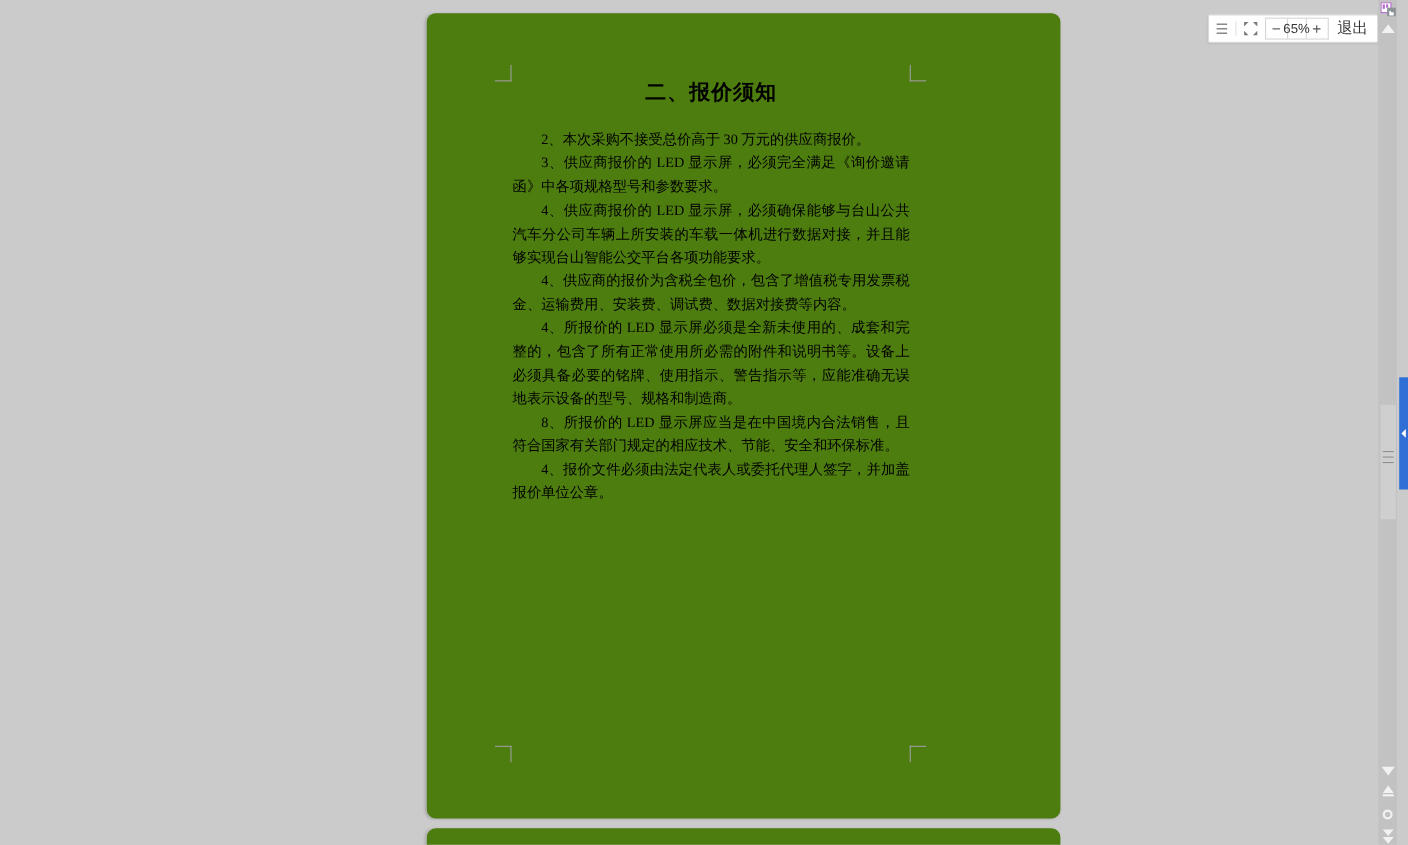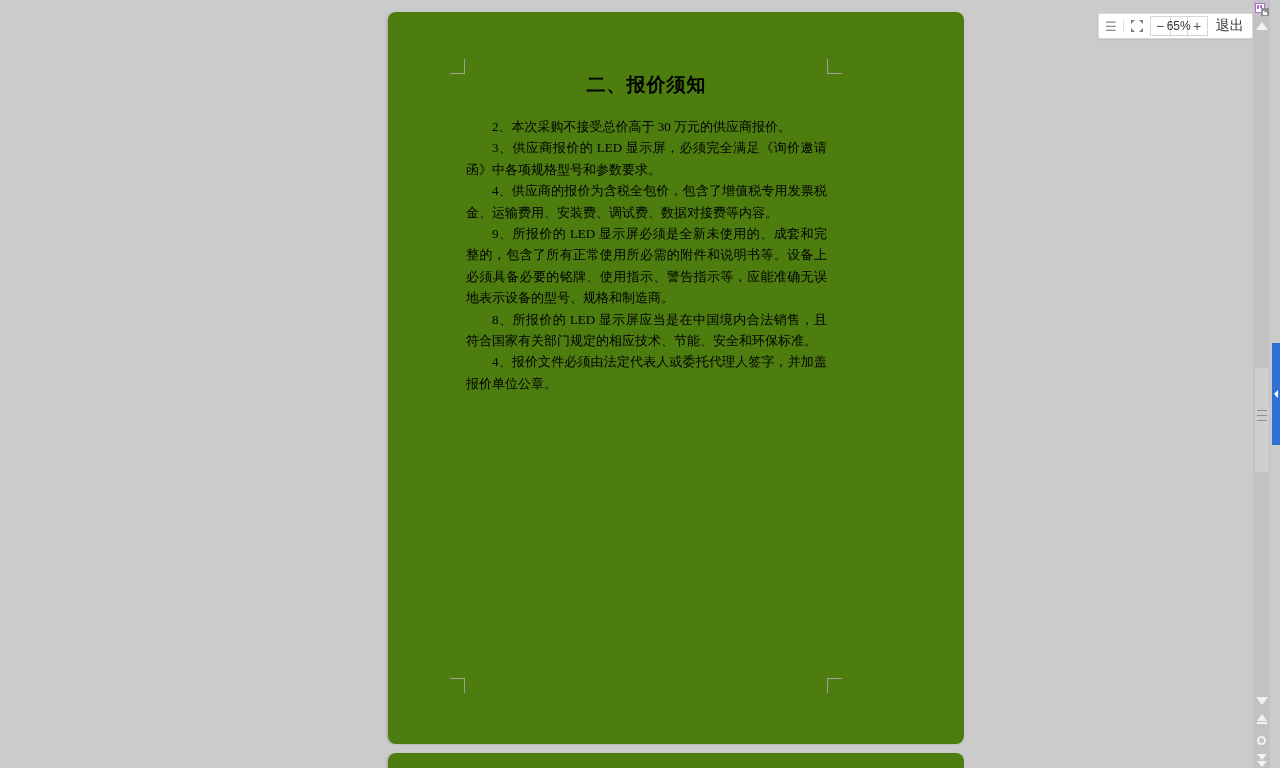--- a/index.html
+++ b/index.html
@@ -197,22 +197,23 @@
   <div class="mark mark-tl"></div>
   <div class="mark mark-tr"></div>
   <div class="mark mark-bl"></div>
   <div class="mark mark-br"></div>
 
   <div class="text-area">
     <div class="doc-title">二、报价须知</div>
     <div id="para-container">
         <p class="para">2、本次采购不接受总价高于 30 万元的供应商报价。</p>
         <p class="para">3、供应商报价的 LED 显示屏，必须完全满足《询价邀请函》中各项规格型号和参数要求。</p>
+        <p class="para">4、供应商报价的 LED 显示屏，必须确保能够与台山公共汽车分公司车辆上所安装的车载一体机进行数据对接，并且能够实现台山智能公交平台各项功能要求。</p>
         <p class="para">4、供应商的报价为含税全包价，包含了增值税专用发票税金、运输费用、安装费、调试费、数据对接费等内容。</p>
-        <p class="para">9、所报价的 LED 显示屏必须是全新未使用的、成套和完整的，包含了所有正常使用所必需的附件和说明书等。设备上必须具备必要的铭牌、使用指示、警告指示等，应能准确无误地表示设备的型号、规格和制造商。</p>
+        <p class="para">4、所报价的 LED 显示屏必须是全新未使用的、成套和完整的，包含了所有正常使用所必需的附件和说明书等。设备上必须具备必要的铭牌、使用指示、警告指示等，应能准确无误地表示设备的型号、规格和制造商。</p>
         <p class="para">8、所报价的 LED 显示屏应当是在中国境内合法销售，且符合国家有关部门规定的相应技术、节能、安全和环保标准。</p>
         <p class="para">4、报价文件必须由法定代表人或委托代理人签字，并加盖报价单位公章。</p>
       </div>
   </div>
 </div>
 
 <div class="page page-2"></div>
 
 <div class="float-toolbar">
   <div class="tb-menu">☰</div>

